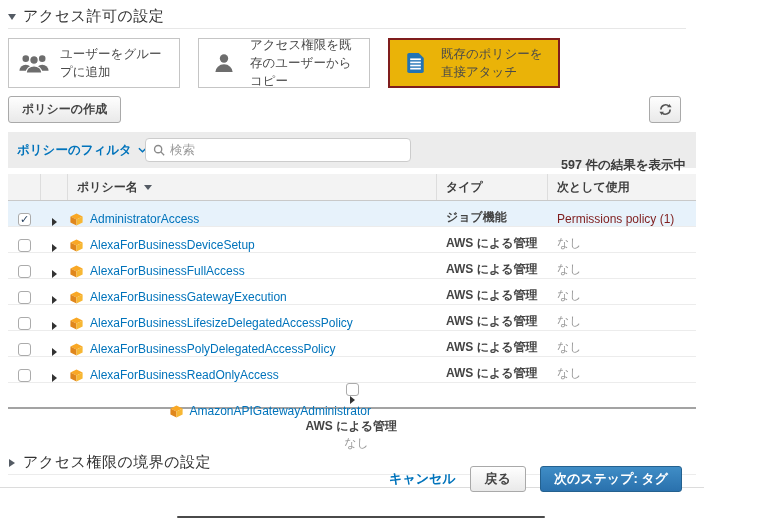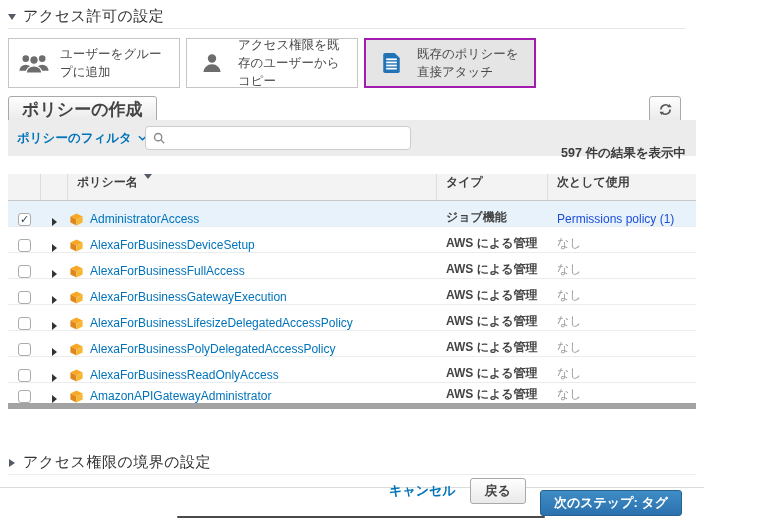--- a/index.html
+++ b/index.html
@@ -8,72 +8,72 @@
   .page { position:relative; width:704px; height:518px; background:#fff; overflow:hidden; color:#444; }
 
   
   .section-header { position:absolute; left:8px; top:7px; display:flex; align-items:center; gap:7px; }
   .tri-down { width:0; height:0; border-left:4.5px solid transparent; border-right:4.5px solid transparent; border-top:6px solid #545b64; }
   .tri-right { width:0; height:0; border-top:4.5px solid transparent; border-bottom:4.5px solid transparent; border-left:6px solid #545b64; }
   .section-title { font-size:15px; font-weight:500; color:#333; letter-spacing:0.5px; }
   .divider-top { position:absolute; left:8px; right:18px; top:28px; height:1px; background:#e7e7e7; }
 
   
-  .cards { position:absolute; left:8px; top:38px; display:flex; gap:6px; }
+  .cards { position:absolute; left:8px; top:38px; display:flex; gap:18px; }
   .card { width:172px; height:50px; border:1px solid #c5c5c5; background:#fff; display:flex; align-items:center; padding:0 8px; gap:9px; cursor:pointer; }
-  .card.selected { border:2px solid #a21caf; background:#e5e5e5; }
+  .card.selected { border:2px solid #7f1d1d; background:#eab308; }
   .card-icon { flex:0 0 34px; display:flex; justify-content:center; }
   .card-label { font-size:12.5px; color:#4a4a4a; line-height:1.45; }
 
   
-  .btn-gray { display:inline-flex; align-items:center; justify-content:center; background:linear-gradient(#fefefe,#e9e9e9); border:1px solid #a9a9a9; border-radius:3px; color:#444; font-weight:bold; font-size:17px; cursor:pointer; }
+  .btn-gray { display:inline-flex; align-items:center; justify-content:center; background:linear-gradient(#fefefe,#e9e9e9); border:1px solid #a9a9a9; border-radius:3px; color:#444; font-weight:bold; font-size:12px; cursor:pointer; }
   .create-policy { position:absolute; left:8px; top:96px; height:27px; padding:0 13px; }
   .refresh-btn { position:absolute; right:23px; top:96px; width:32px; height:27px; }
 
   
-  .filter-bar { position:absolute; left:8px; right:8px; top:120px; height:36px; background:#ececec; display:flex; align-items:center; }
+  .filter-bar { position:absolute; left:8px; right:8px; top:132px; height:36px; background:#ececec; display:flex; align-items:center; }
   .filter-link { display:flex; align-items:center; gap:6px; margin-left:9px; color:#0073bb; font-weight:bold; font-size:12.5px; cursor:pointer; }
   .search-box { position:absolute; left:137px; top:6px; width:266px; height:24px; background:#fff; border:1px solid #ccc; border-radius:4px; display:flex; align-items:center; padding:0 7px; gap:5px; }
   .search-box input { border:none; outline:none; flex:1; font-size:12.5px; font-family:inherit; color:#333; background:transparent; }
   .search-box input::placeholder { color:#9a9a9a; }
   .results-text { margin-left:auto; margin-right:10px; font-weight:bold; font-size:12.5px; color:#3d3d3d;margin-top:31px; }
 
   
   .table { position:absolute; left:8px; right:8px; top:174px; }
   .thead { display:flex; height:27px; background:#f3f3f3; border-bottom:1px solid #c9c9c9; align-items:center; }
-  .th { height:100%; display:flex; align-items:flex-start; font-weight:bold; font-size:12px; color:#3d3d3d; border-right:1px solid #ddd; padding-left:9px; }
+  .th { height:100%; display:flex; align-items:center; font-weight:bold; font-size:12px; color:#3d3d3d; border-right:1px solid #ddd; padding-left:9px; }
   .th:last-child { border-right:none; }
   .sort-arrow { margin-left:6px; width:0; height:0; border-left:4px solid transparent; border-right:4px solid transparent; border-top:5px solid #545b64; }
   .c1 { width:33px; } .c2 { width:27px; } .c3 { width:369px; } .c4 { width:111px; } .c5 { flex:1; }
   .trow { display:flex; height:26px; align-items:center; border-bottom:1px solid #ececec; background:#fff; }
   .trow.selected { background:#e7f2fb; }
-  .trow:last-child { border-bottom:6px solid #a3a3a3; }
+  .trow:last-child { border-bottom:2px solid #a3a3a3;flex-direction:column; }
   .c { display:flex; align-items:flex-end; height:100%; }
   .c.c1 { justify-content:center; }
   .c.c2 { justify-content:center; }
   .checkbox { width:13px; height:13px; border:1px solid #ababab; border-radius:3px; background:#fff; display:flex; align-items:center; justify-content:center; cursor:pointer; font-size:11px; color:#27415f; font-weight:bold; line-height:1; }
   .checkbox.checked::after { content:"✓"; margin-top:-1px; }
   .expander { width:0; height:0; border-top:4px solid transparent; border-bottom:4px solid transparent; border-left:5.5px solid #333; cursor:pointer; }
   .cube { display:flex; margin:0 7px 0 2px; }
   .plink { color:#0073bb; font-size:12px; text-decoration:none; cursor:pointer; }
   .ttype { font-size:12px; color:#444; padding-left:9px;font-weight:bold; }
-  .tused { font-size:12px; color:#1d4ed8; padding-left:9px; }
+  .tused { font-size:12px; color:#7f1d1d; padding-left:9px; }
   .tused.none { color:#999; }
 
   
   .boundary-header { position:absolute; left:9px; top:453px; display:flex; align-items:center; gap:8px; }
   .boundary-title { font-size:15px; color:#333; letter-spacing:0.5px; }
   .divider-boundary { position:absolute; left:8px; right:8px; top:474px; height:1px; background:#ececec; }
 
   
   .footer-divider { position:absolute; left:0; right:0; top:487px; height:1px; background:#dcdcdc; }
   .footer { position:absolute; right:22px; top:466px; display:flex; align-items:center; gap:14px; }
   .cancel-link { color:#0073bb; font-weight:bold; font-size:13px; cursor:pointer; }
   .back-btn { height:26px; padding:0 14px; font-size:13px; }
-  .next-btn { height:26px; padding:0 13px; display:inline-flex; align-items:center; background:linear-gradient(#3f8dc6,#2a71ad); border:1px solid #24618f; border-radius:3px; color:#fff; font-weight:bold; font-size:13px; cursor:pointer;margin-top:24px; }
+  .next-btn { height:26px; padding:0 13px; display:inline-flex; align-items:center; background:linear-gradient(#3f8dc6,#2a71ad); border:1px solid #24618f; border-radius:3px; color:#fff; font-weight:bold; font-size:13px; cursor:pointer; }
 
   .window-edge { position:absolute; left:177px; width:368px; bottom:0; height:2px; background:#4a4a4a; border-radius:1px; }
 </style>
 </head>
 <body>
 
 <div class="page">
 
   <div class="section-header">
     <span class="tri-down"></span>
@@ -140,20 +140,21 @@
       <span>ポリシーのフィルタ</span>
       <svg viewBox="0 0 10 6" width="9" height="6">
         <polyline points="1,1 5,5 9,1" fill="none" stroke="#0073bb" stroke-width="1.6"></polyline>
       </svg>
     </span>
     <span class="search-box">
       <svg viewBox="0 0 14 14" width="12" height="12">
         <circle cx="6" cy="6" r="4.2" fill="none" stroke="#8a8a8a" stroke-width="1.6"></circle>
         <line x1="9.2" y1="9.2" x2="13" y2="13" stroke="#8a8a8a" stroke-width="1.6"></line>
       </svg>
+      <input type="text" placeholder="検索" style="">
     </span>
     <span class="results-text">597 件の結果を表示中</span>
   </div>
 
   <div class="table">
     <div class="thead">
       <div class="th c1"></div>
       <div class="th c2"></div>
       <div class="th c3">
         <span>ポリシー名</span>

